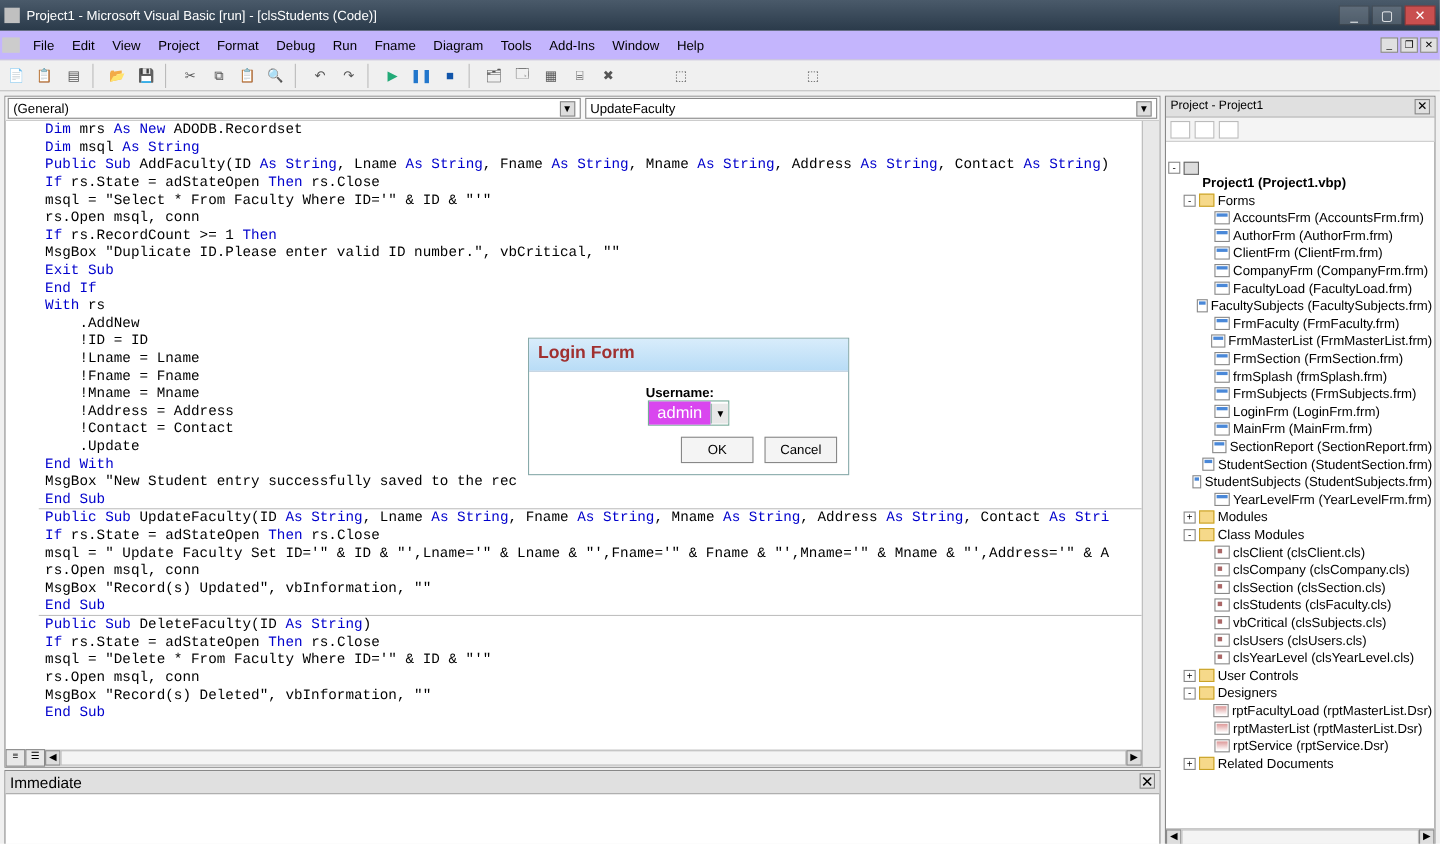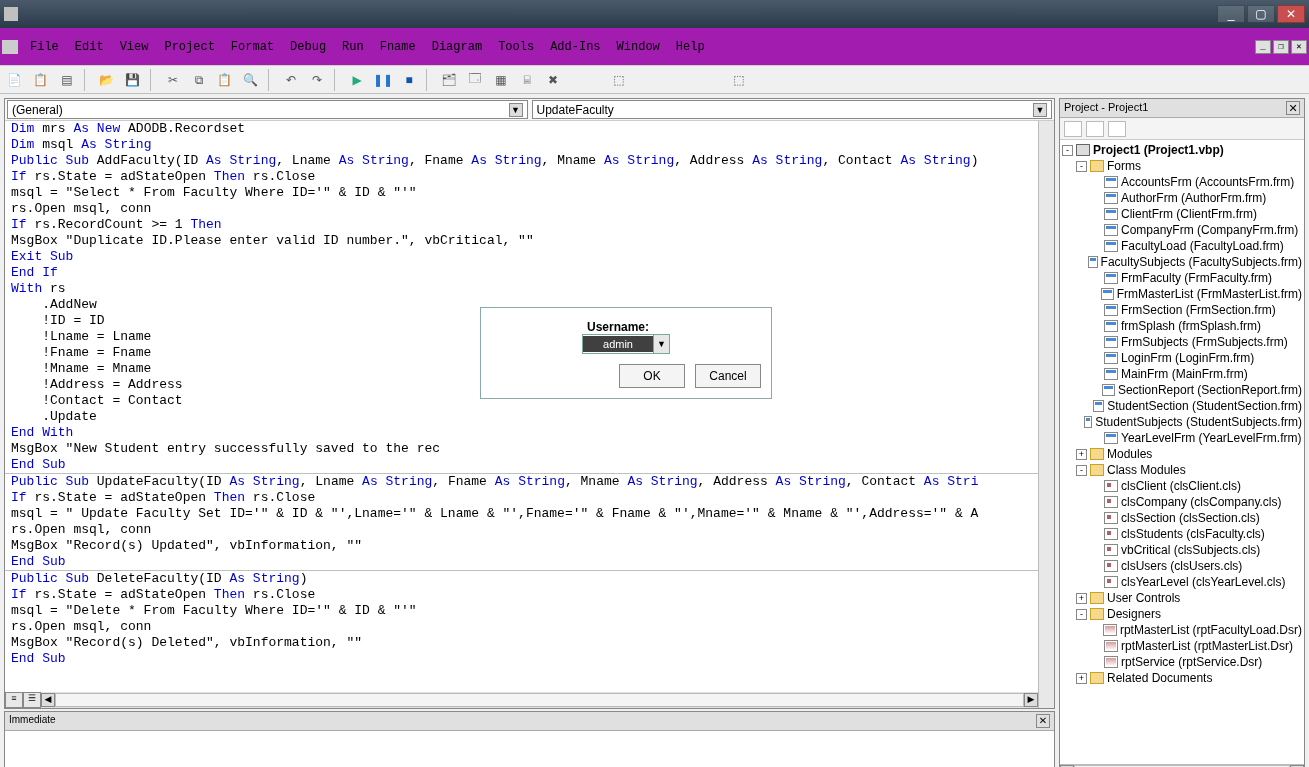--- a/index.html
+++ b/index.html
@@ -19,27 +19,26 @@
   display: flex;
   align-items: center;
   padding: 0 4px;
   font-size: 12px;
 }
 .titlebar .icon-app { width:14px; height:14px; margin-right:6px; background:#c0c0c0; display:inline-block; }
 .titlebar .spacer { flex:1; }
 .winbtn { width:28px; height:18px; margin-left:2px; background:rgba(255,255,255,.15); color:#fff; text-align:center; line-height:16px; font-size:12px; border:1px solid rgba(0,0,0,.3); }
 .winbtn.close { background:#c94f4f; }
 .menubar {
-  height: 38px;
-  background:#a21caf;
+  height: 27px;
+  background:#c4b5fd;
   display:flex;
   align-items:center;
   padding:0 2px;
   border-bottom:1px solid #d0d0d0;
-  font-family:Liberation Mono, monospace;
 }
 .menubar .menu-item { padding:2px 8px; cursor:default; }
 .menubar .mdibtns { margin-left:auto; display:flex; }
 .menubar .mdibtn { width:16px; height:14px; border:1px solid #888; margin-left:2px; font-size:9px; line-height:12px; text-align:center; background:#e0e0e0;}
 .toolbar {
   height: 28px;
   background:#f0f0f0;
   border-bottom:1px solid #c0c0c0;
   display:flex;
   align-items:center;
@@ -58,21 +57,21 @@
   display:flex;
   flex-direction:column;
   border:1px solid #888;
   margin:4px 2px 2px 4px;
   background:#fff;
   min-width:0;
 }
 .dropdownrow { display:flex; height:22px; border-bottom:1px solid #ccc; background:#f8f8f8;}
 .ddcombo { flex:1; margin:1px 2px; border:1px solid #888; background:#fff; font-size:12px; padding:1px 4px; display:flex; align-items:center; }
 .ddcombo .arrow { margin-left:auto; width:14px; height:14px; background:#ddd; border:1px solid #888; text-align:center; line-height:12px; font-size:9px;}
-.codearea { flex:1; overflow:auto; position:relative; }
+.codearea { flex:1; overflow:auto; position:relative;margin-left:30px; }
 .codeview {
   font-family: "Courier New", monospace;
   font-size: 13px;
   line-height: 16px;
   white-space: pre;
   padding: 0 6px;
   color:#000;
 }
 .codeview .kw { color:#0000cc; }
 .hline { border-top:1px solid #c0c0c0; height:1px; }
@@ -80,21 +79,21 @@
 .bottomscroll { height:16px; background:#e0e0e0; display:flex; align-items:center;}
 .bottomscroll .track { flex:1; height:14px; background:#f4f4f4; border:1px solid #bbb;}
 .immediatepanel {
   height:70px;
   border:1px solid #888;
   margin:0 2px 2px 4px;
   background:#fff;
   display:flex;
   flex-direction:column;
 }
-.immediatepanel .imm-title { background:#e0e0e0; padding:2px 4px; font-size:10px; display:flex; border-bottom:1px solid #aaa;}
+.immediatepanel .imm-title { background:#e0e0e0; padding:2px 4px; font-size:14px; display:flex; border-bottom:1px solid #aaa;}
 .immediatepanel .imm-title .imm-close { margin-left:auto; width:14px; height:14px; text-align:center; border:1px solid #888; line-height:12px;}
 .immediatepanel .imm-body { flex:1; }
 .rightside {
   width:246px;
   display:flex;
   flex-direction:column;
   margin:4px 4px 2px 2px;
 }
 .projpanel { flex:1; border:1px solid #888; background:#fff; display:flex; flex-direction:column;}
 .projpanel .pp-title { background:#e0e0e0; padding:2px 4px; font-size:11px; display:flex; border-bottom:1px solid #aaa;}
@@ -108,21 +107,21 @@
 .tree .ticon { width:14px; height:12px; display:inline-block; margin-right:3px;}
 .ticon.folder { background:#f6d98a; border:1px solid #c9a227;}
 .ticon.form { background:#fff; border:1px solid #888; position:relative;}
 .ticon.form::before{ content:""; position:absolute; left:1px; top:1px; right:1px; height:3px; background:#4a88d8;}
 .ticon.class { background:#fff; border:1px solid #888;}
 .ticon.class::before{content:""; display:block; margin:2px; width:4px; height:4px; background:#a66;}
 .ticon.dsr { background:#fff; border:1px solid #888;}
 .ticon.dsr::before{content:""; display:block; margin:1px; height:8px; background:linear-gradient(#d99,#fff);}
 .ticon.proj { background:#ddd; border:1px solid #666;}
 .tree .label { cursor:default; }
-.tree .bold { font-weight:bold; }
+.tree .bold { font-weight:bold;margin-top:27px; }
 .rightscroll { height:16px; background:#e0e0e0; border-top:1px solid #bbb; display:flex;}
 .rightscroll .rtrack{ flex:1; border:1px solid #bbb; background:#f4f4f4;}
 
 
 .login-dlg {
   position:absolute;
   left:480px; top:307px;
   width:292px;
   background:#fff;
   border:1px solid #8aa;
@@ -135,35 +134,36 @@
   color:#a03030;
   font-size:16px;
   font-weight:600;
   padding:4px 8px;
   border-bottom:1px solid #bcd;
 }
 .login-dlg .dlg-body { padding:6px 10px 10px 10px;}
 .login-dlg .row { display:flex; align-items:center; margin:6px 0;flex-direction:column;}
 .login-dlg .lbl { width:78px; font-weight:bold; font-size:12px;}
 .login-dlg .combo { flex:1; height:20px; border:1px solid #7a9; display:flex; align-items:center;}
-.login-dlg .combo .val { flex:1; background:#404040; color:#fff; font-size:11px; padding:2px 20px; height:100%;}
+.login-dlg .combo .val { flex:1; background:#d946ef; color:#fff; font-size:15px; padding:2px 8px; height:100%;}
 .login-dlg .combo .carrow { width:16px; height:100%; background:#e8e8e8; border-left:1px solid #7a9; text-align:center; font-size:9px; line-height:18px;}
 .login-dlg .txt { flex:1; height:20px; border:1px solid #a0b8a8;}
 .login-dlg .btnrow { display:flex; justify-content:flex-end; gap:10px; margin-top:10px;}
 .login-dlg .dbtn { width:66px; height:24px; border:1px solid #888; background:#f4f4f4; font-size:12px;}
 .vscroll-right { width:16px; background:#e8e8e8; border-left:1px solid #bbb;}
 .leftcol { flex:1; display:flex; flex-direction:column; min-width:0;}
 .code-and-scroll { flex:1; display:flex; min-height:0;}
 .codepanel-inner { flex:1; display:flex; flex-direction:column; min-width:0;}
 </style>
 </head>
 <body>
 
 <div class="titlebar">
   <span class="icon-app"></span>
+  <span>Project1 - Microsoft Visual Basic [run] - [clsStudents (Code)]</span>
   <span class="spacer"></span>
   <span class="winbtn">_</span>
   <span class="winbtn">▢</span>
   <span class="winbtn close">✕</span>
 </div>
 
 <div class="menubar">
   <span style="width:16px;height:14px;background:#ccc;margin-right:4px;display:inline-block;"></span>
   <span class="menu-item">File</span>
   <span class="menu-item">Edit</span>
@@ -547,21 +547,21 @@
             <span class="indent"></span>
             <span class="twist">-</span>
             <span class="ticon folder"></span>
             <span class="label">Designers</span>
           </div>
           <div class="node">
             <span class="indent"></span>
             <span class="indent"></span>
             <span class="indent"></span>
             <span class="ticon dsr"></span>
-            <span class="label">rptMasterList (rptFacultyLoad.Dsr)</span>
+            <span class="label">rptFacultyLoad (rptMasterList.Dsr)</span>
           </div>
           <div class="node">
             <span class="indent"></span>
             <span class="indent"></span>
             <span class="indent"></span>
             <span class="ticon dsr"></span>
             <span class="label">rptMasterList (rptMasterList.Dsr)</span>
           </div>
           <div class="node">
             <span class="indent"></span>
@@ -580,20 +580,21 @@
       <div class="rightscroll">
         <span style="width:14px;border:1px solid #888;background:#ddd;text-align:center;font-size:9px;">◀</span>
         <div class="rtrack"></div>
         <span style="width:14px;border:1px solid #888;background:#ddd;text-align:center;font-size:9px;">▶</span>
       </div>
     </div>
   </div>
 </div>
 
 <div class="login-dlg">
+  <div class="dlg-head">Login Form</div>
   <div class="dlg-body">
     <div class="row">
       <span class="lbl">Username:</span>
       <div class="combo">
         <span class="val">admin</span>
         <span class="carrow">▼</span>
       </div>
     </div>
     <div class="btnrow">
       <button class="dbtn">OK</button>

